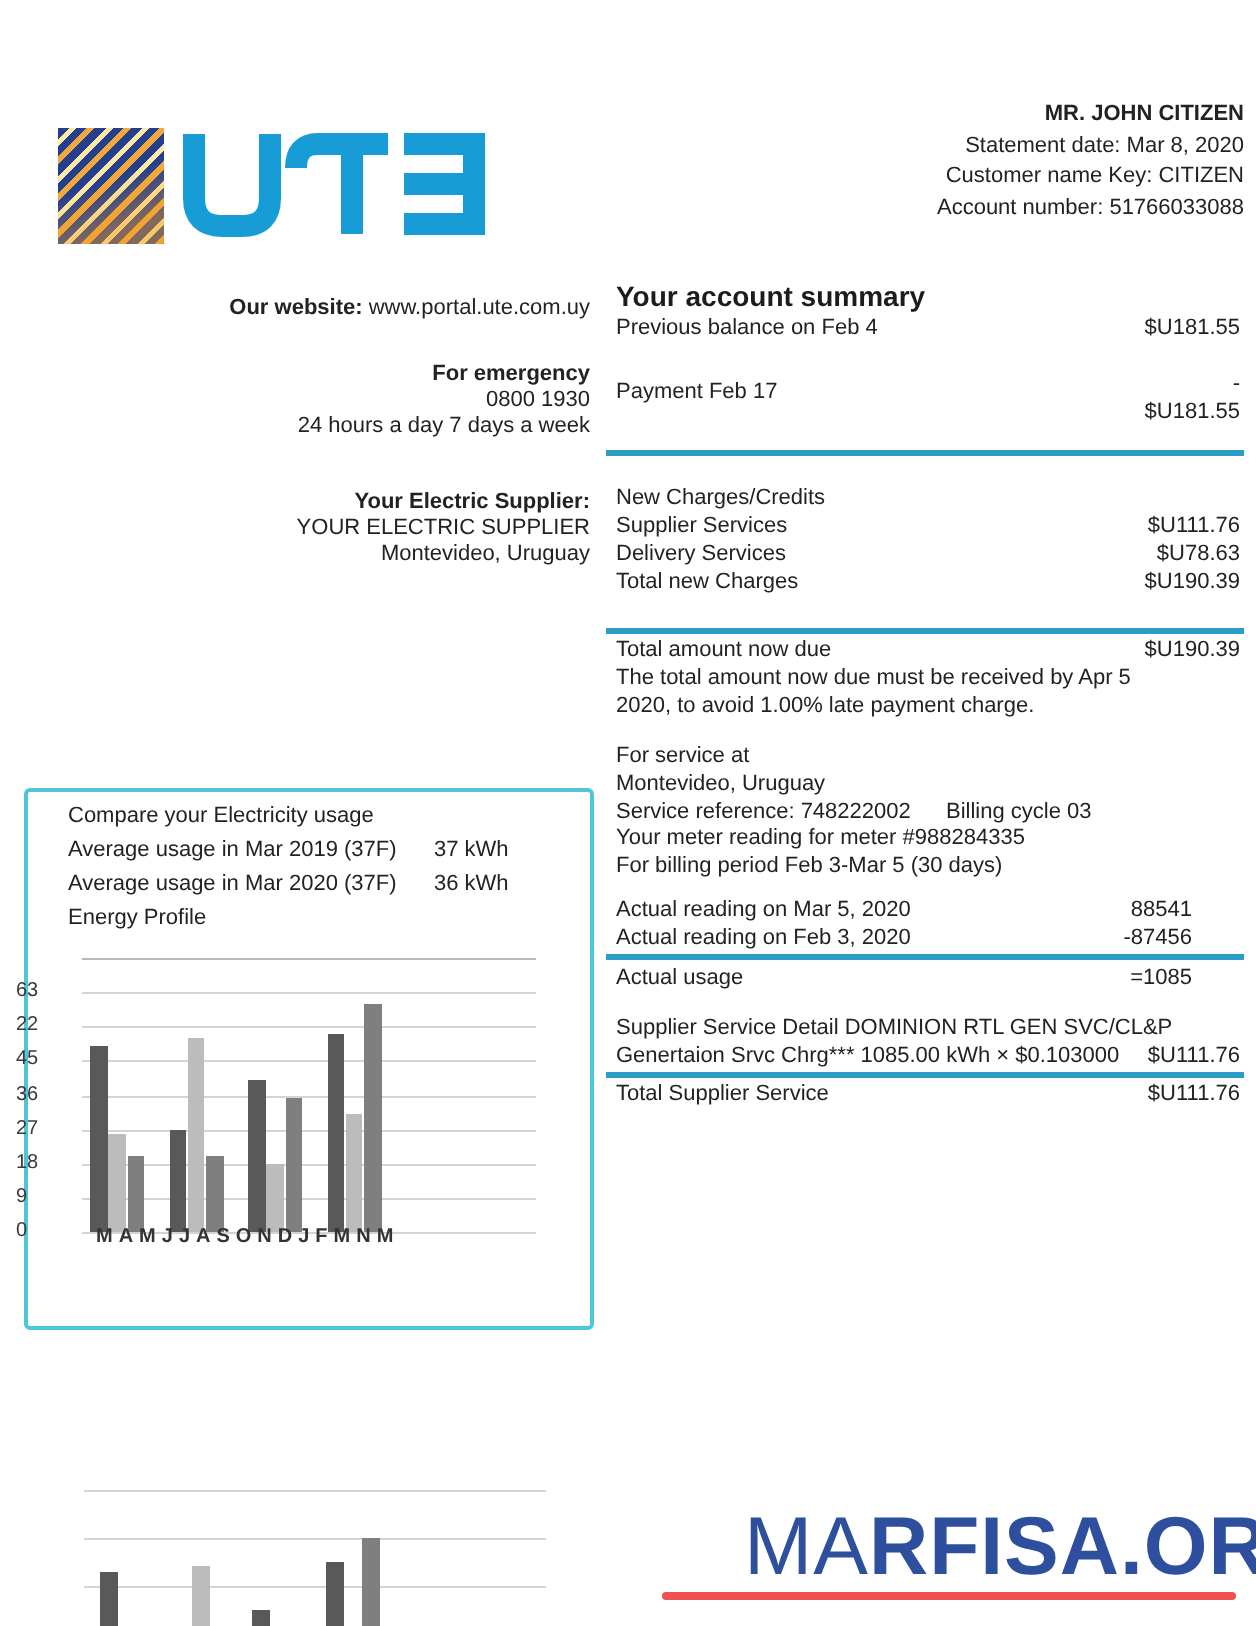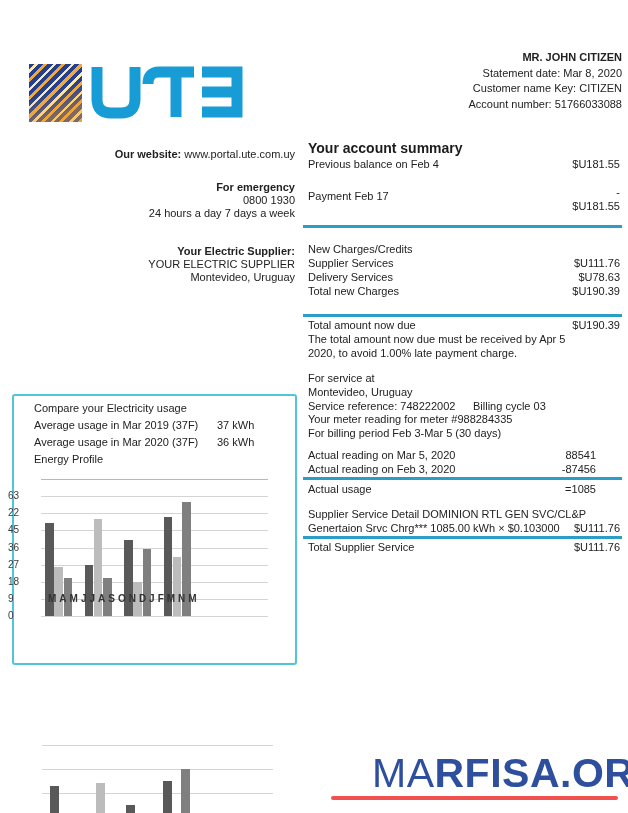--- a/index.html
+++ b/index.html
@@ -34,21 +34,21 @@
   .usage-box .hl{position:absolute;left:20px;font-size:11px;line-height:13px;text-align:right;}
   .usage-box .hv{position:absolute;left:203px;font-size:11px;line-height:13px;}
 
   
   .plot{left:41px;top:479px;width:227px;height:137px;}
   .gridline{position:absolute;left:0;width:227px;height:1px;background:#d4d4d4;}
   .gridline-top{background:#b8b8b8;}
   .bar{position:absolute;bottom:0;width:8.6px;}
   .yticks{left:8px;top:479px;width:28px;height:137px;}
   .ytick{position:absolute;right:0;width:28px;text-align:left;font-size:10px;line-height:12px;color:#3a3a3a;}
-  .xletters{left:48px;top:593px;font-size:10px;font-weight:700;letter-spacing:3px;color:#333;text-align:right;}
+  .xletters{left:48px;top:613px;font-size:10px;font-weight:700;letter-spacing:3px;color:#333;text-align:right;}
 
   
   .plot-bottom{left:0;top:735px;width:628px;height:78px;overflow:hidden;}
   .gridline-b{position:absolute;left:42px;width:231px;height:1px;background:#d4d4d4;}
   .bar-b{position:absolute;width:9px;}
 
   
   .marfisa{left:329px;top:752px;font-size:41px;line-height:42px;color:#2d4f9e;letter-spacing:0.5px;white-space:nowrap;margin-left:43px;}
   .marfisa .light{font-weight:400;}
   .marfisa .bold{font-weight:700;}

